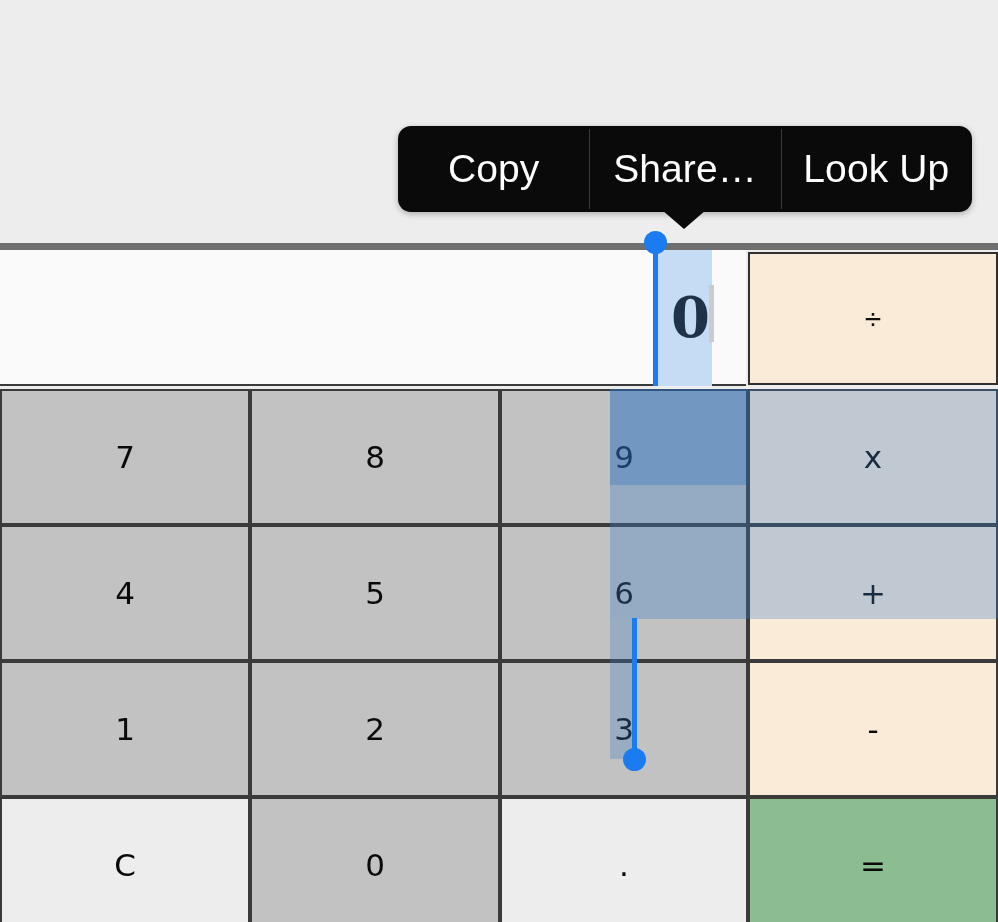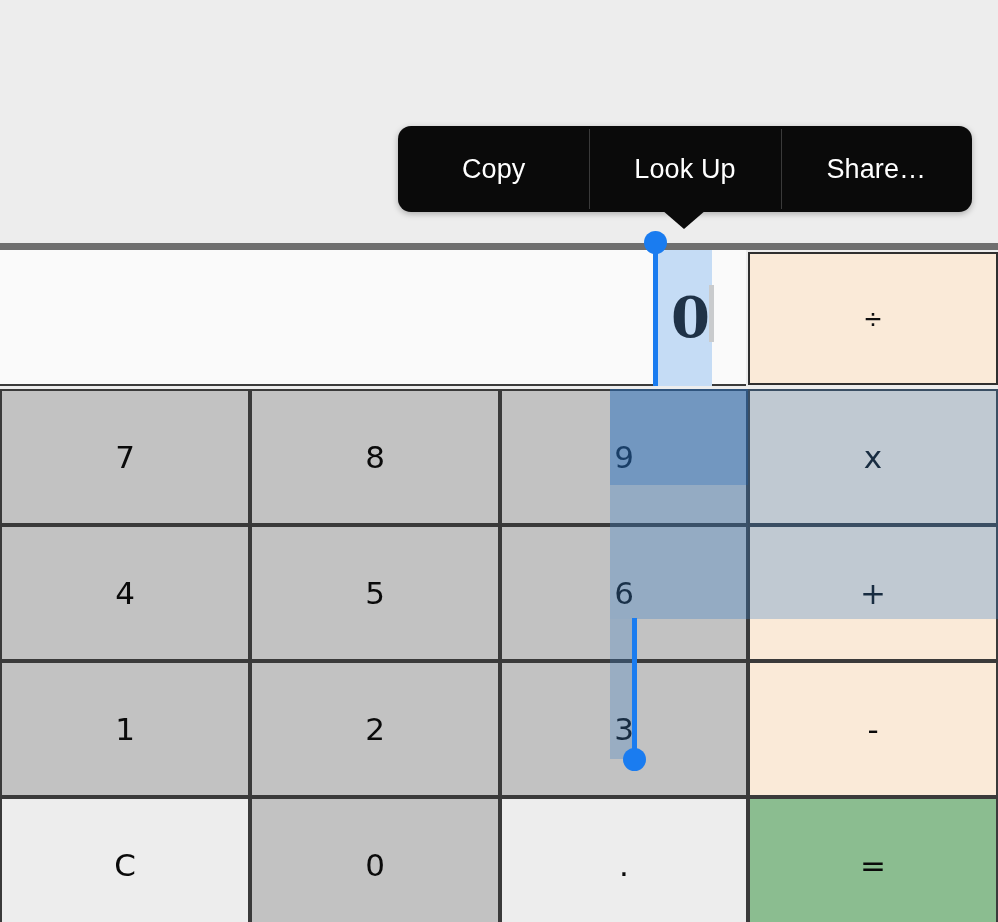--- a/index.html
+++ b/index.html
@@ -38,21 +38,21 @@
     align-items: stretch;
     box-shadow: 0 2px 6px rgba(0,0,0,0.28);
     z-index: 40;
   }
   .ctx-item {
     flex: 1 1 0;
     display: flex;
     align-items: center;
     justify-content: center;
     color: #ffffff;
-    font-size: 27px;
+    font-size: 39px;
     letter-spacing: 0.1px;
     position: relative;
     cursor: default;
     user-select: none;
   }
   .ctx-item + .ctx-item::before {
     content: "";
     position: absolute;
     left: 0;
     top: 3px;
@@ -218,24 +218,24 @@
 
 <div id="root">
 
   <div class="page-top"></div>
 
   <div class="ctx-menu">
     <div class="ctx-item">
       <span>Copy</span>
     </div>
     <div class="ctx-item">
+      <span>Share…</span>
+    </div>
+    <div class="ctx-item">
       <span>Look Up</span>
-    </div>
-    <div class="ctx-item">
-      <span>Share…</span>
     </div>
   </div>
   <div class="ctx-arrow"></div>
 
   <div class="sep-bar"></div>
 
   <div class="calc">
 
     <div class="display-row">
       <div class="display-field">

